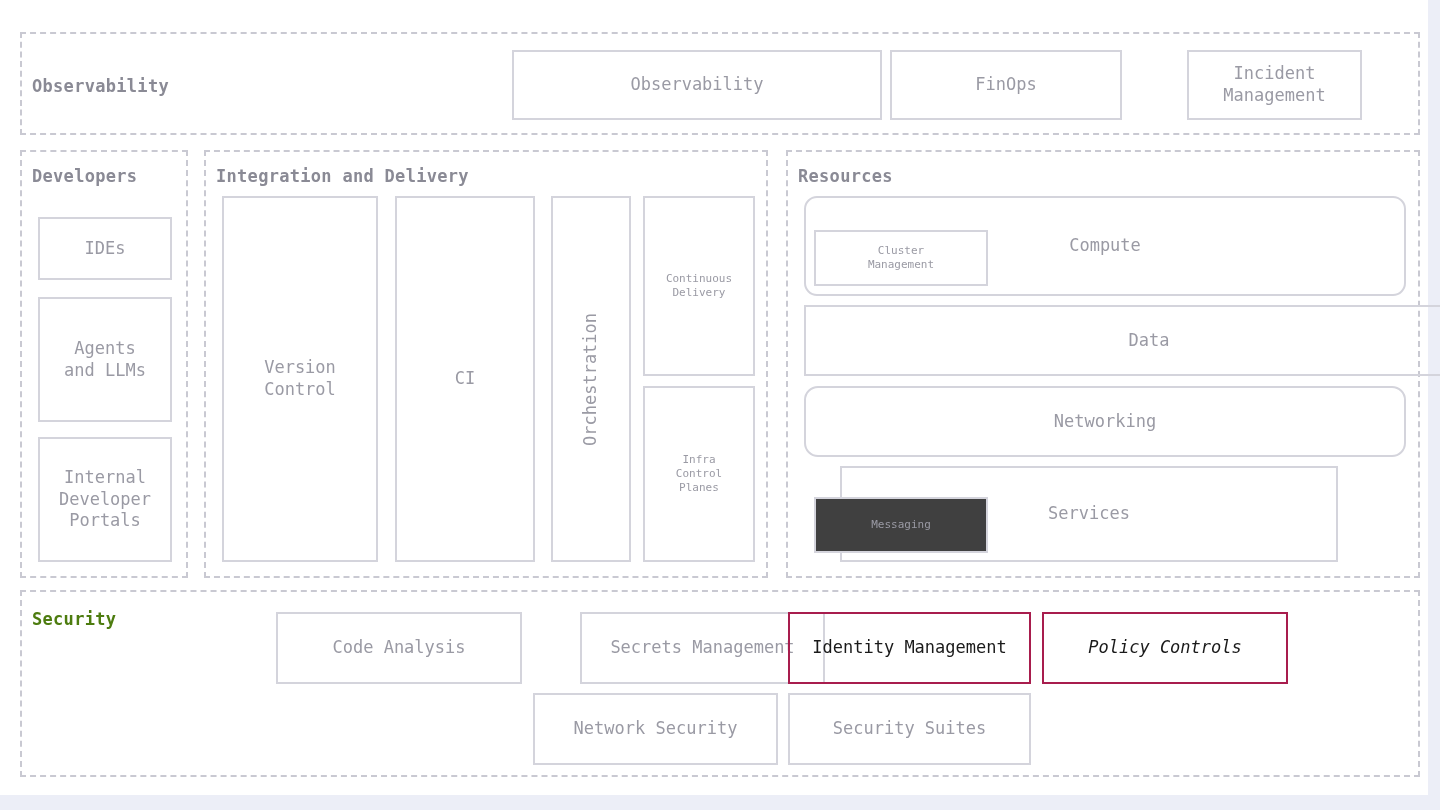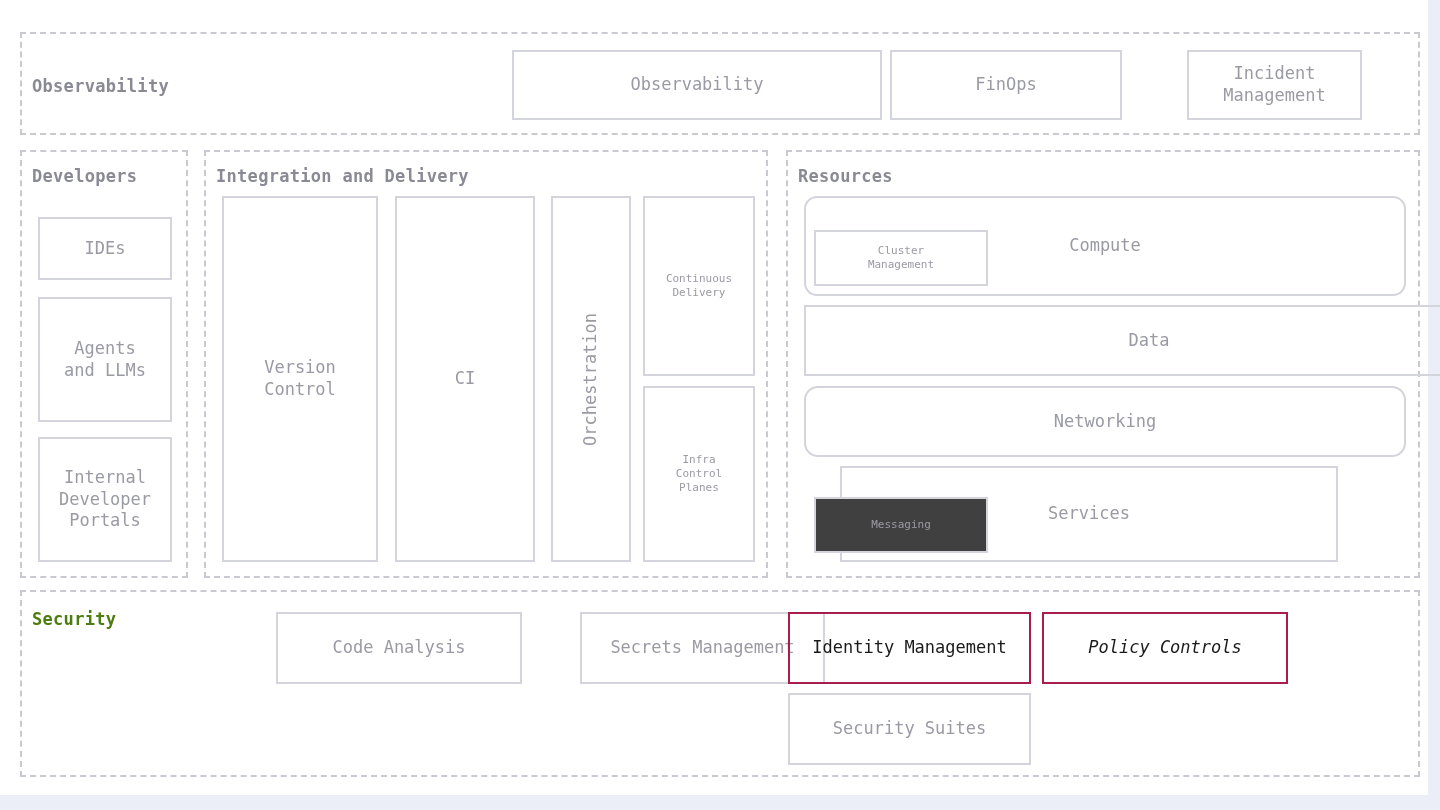--- a/index.html
+++ b/index.html
@@ -140,16 +140,17 @@
   </div>
 
   <div class="section dashed" style="left:20px; top:590px; width:1400px; height:187px;">
     <div class="section-title dark" style="left:10px; top:17px;">Security</div>
 
     <div class="box" style="left:254px; top:20px; width:246px; height:72px;">Code Analysis</div>
     <div class="box" style="left:511px; top:20px; width:245px; height:72px;margin-left:47px;">Secrets Management</div>
     <div class="box accent" style="left:766px; top:20px; width:243px; height:72px;">Identity Management</div>
     <div class="box accent" style="left:1020px; top:20px; width:246px; height:72px;font-style:italic;">Policy Controls</div>
 
+    <div class="box" style="left:511px; top:101px; width:245px; height:72px;">Network Security</div>
     <div class="box" style="left:766px; top:101px; width:243px; height:72px;">Security Suites</div>
   </div>
 
 </div>
 
 </body></html>

